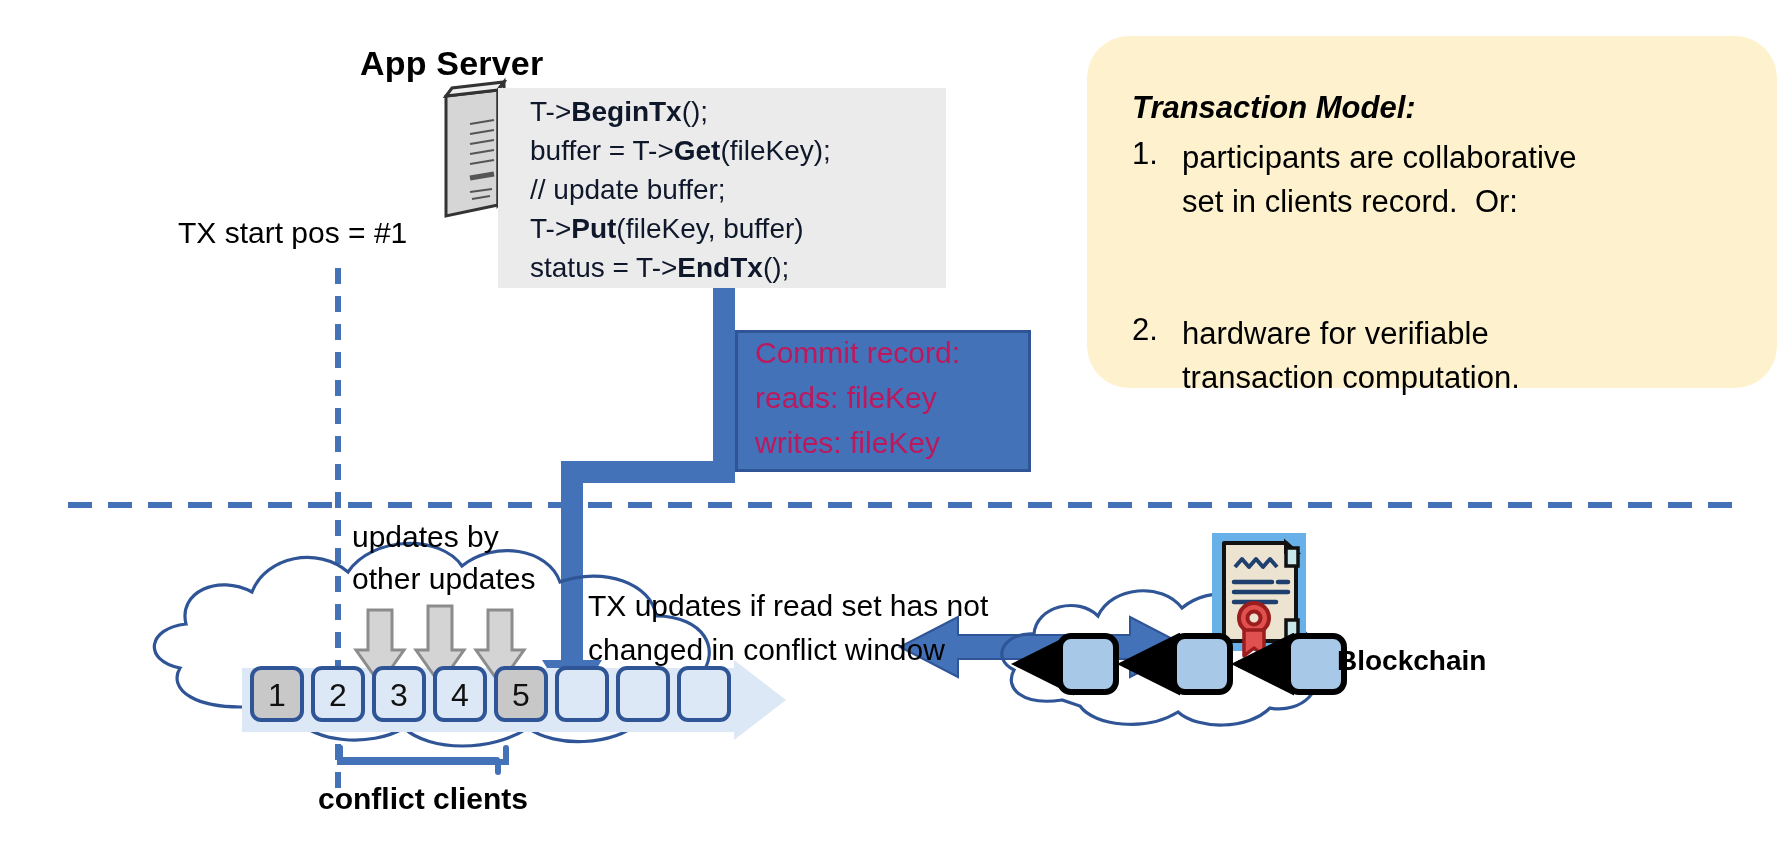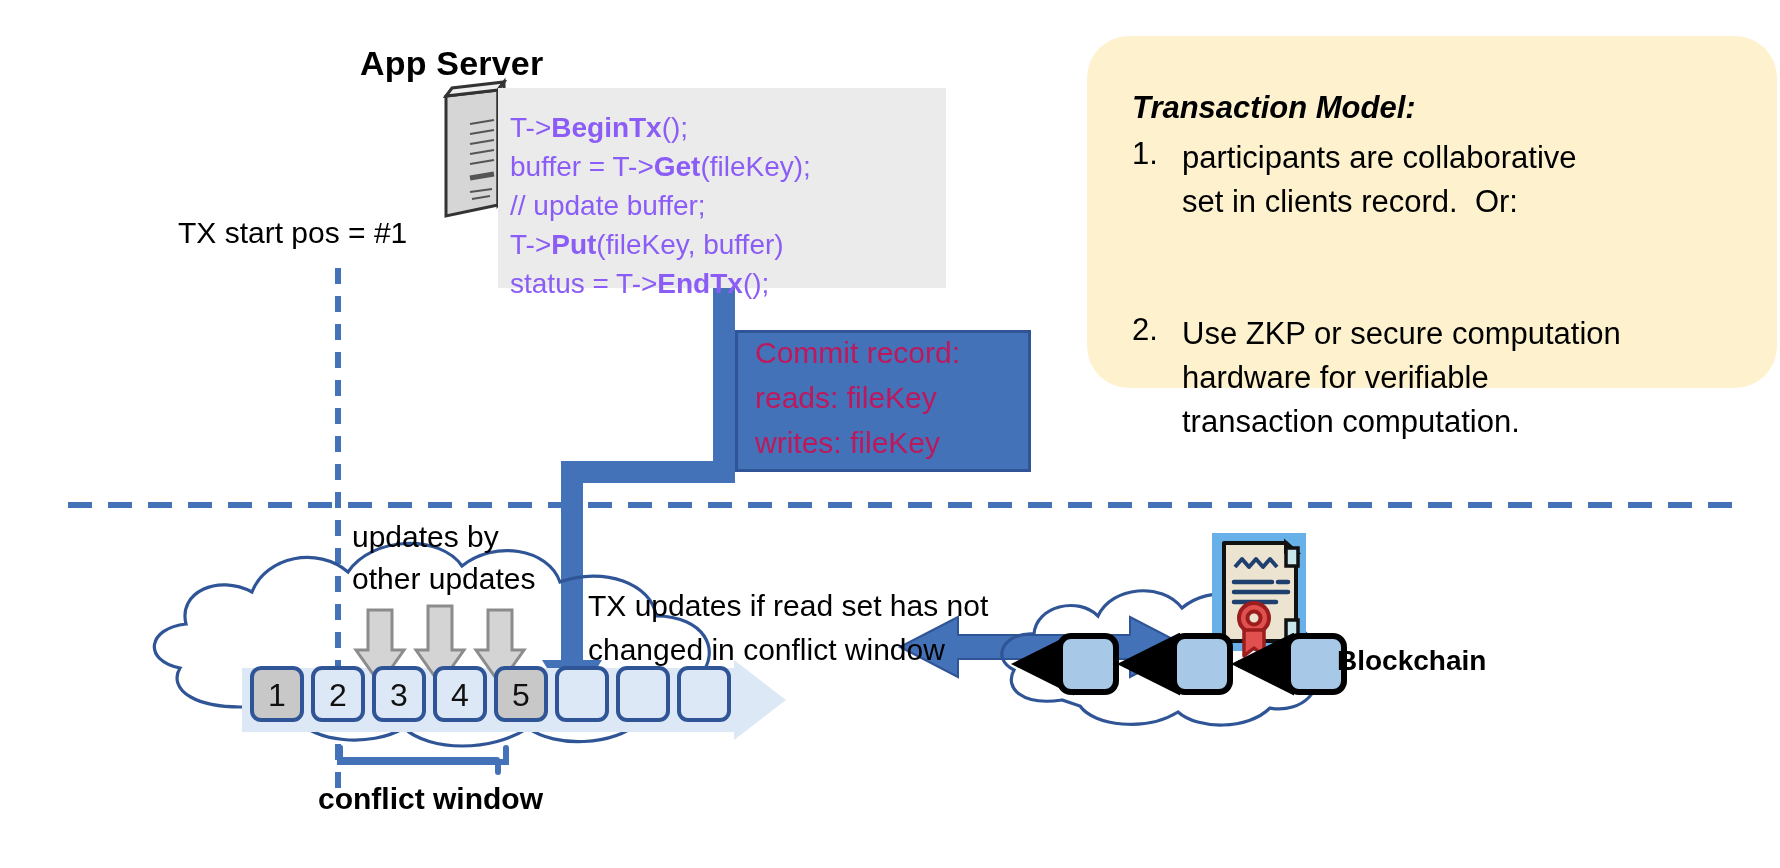--- a/index.html
+++ b/index.html
@@ -7,21 +7,21 @@
        font-family:"Liberation Sans","DejaVu Sans",sans-serif;color:#000;}
   .abs{position:absolute;}
   #stage{position:relative;width:1780px;height:736px;}
   svg.layer{position:absolute;left:0;top:0;width:1780px;height:868px;overflow:visible;pointer-events:none;}
 
   
   #app-server-title{left:360px;top:44px;font-size:34px;font-weight:bold;letter-spacing:.2px;}
 
   
   #code-box{left:498px;top:88px;width:448px;height:200px;background:#ebebeb;}
-  #code-lines{left:510px;top:92px;width:440px;font-size:28px;line-height:39px;color:#8b5cf6;margin-top:16px;}
+  #code-lines{left:530px;top:92px;width:440px;font-size:28px;line-height:39px;color:#0f172a;}
   #code-lines div{white-space:pre;}
   #code-lines b{font-weight:bold;}
 
   
   #tx-start-label{left:178px;top:216px;font-size:30px;}
 
   
   #commit-box{left:735px;top:330px;width:296px;height:142px;background:#4472b8;
               border:3px solid #2f5597;box-sizing:border-box;}
   #commit-lines{left:755px;top:330px;width:290px;font-size:30px;line-height:45px;color:#be185d;}
@@ -194,34 +194,33 @@
 
   <div class="abs" id="model-panel"></div>
   <div class="abs" id="model-title">Transaction Model:</div>
   <div class="abs model-num" id="m1num">1.</div>
   <div class="abs model-item" id="m1txt">
       <div>participants are collaborative</div>
       <div>set in clients record.  Or:</div>
     </div>
   <div class="abs model-num" id="m2num">2.</div>
   <div class="abs model-item" id="m2txt">
-      <div>Use ZKP or secure computation</div>
       <div>hardware for verifiable</div>
       <div>transaction computation.</div>
     </div>
 
   <div class="abs" id="updates-label">
       <div>updates by</div>
       <div>other updates</div>
     </div>
   <div class="abs" id="commits-label">
       <div>TX updates if read set has not</div>
       <div>changed in conflict window</div>
     </div>
-  <div class="abs" id="conflict-window-label">conflict window</div>
+  <div class="abs" id="conflict-window-label">conflict clients</div>
   <div class="abs" id="blockchain-label">Blockchain</div>
 
   <div class="abs" id="ledger-cells">
       <div class="cell filled" style="left: 250px; top: 666px;">1</div>
       <div class="cell" style="left: 311px; top: 666px;">2</div>
       <div class="cell" style="left: 372px; top: 666px;">3</div>
       <div class="cell" style="left: 433px; top: 666px;">4</div>
       <div class="cell filled" style="left: 494px; top: 666px;">5</div>
       <div class="cell" style="left: 555px; top: 666px;"></div>
       <div class="cell" style="left: 616px; top: 666px;"></div>

